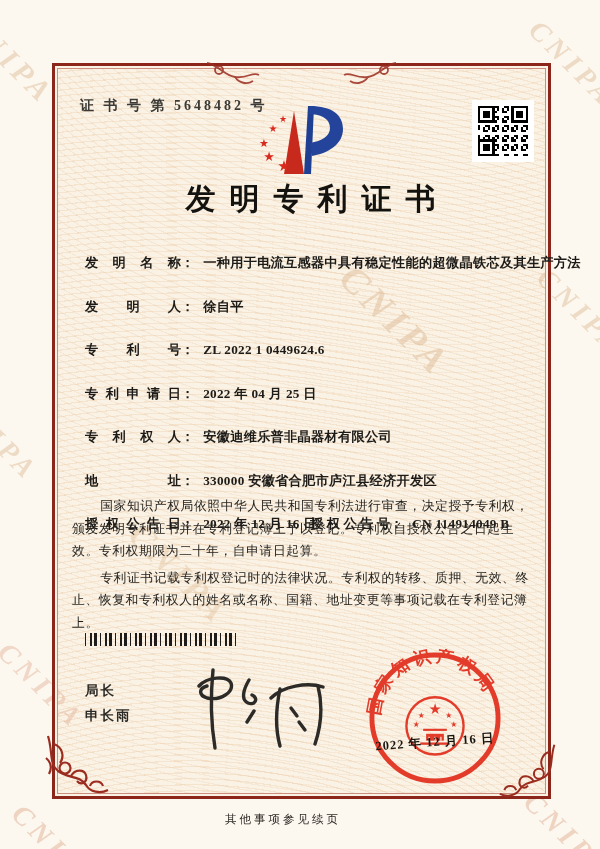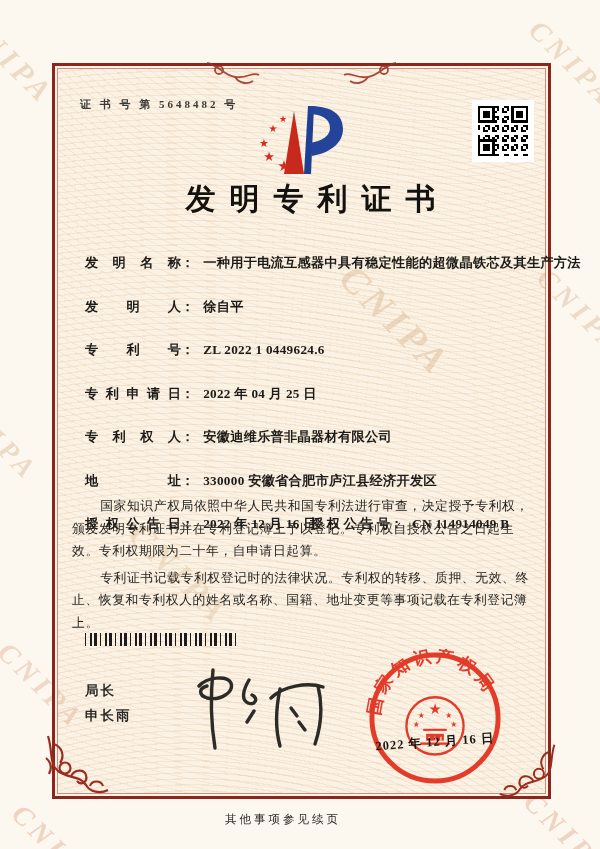--- a/index.html
+++ b/index.html
@@ -26,21 +26,21 @@
       repeating-radial-gradient(circle at 28% 165%, rgba(221,165,110,0.18) 0 1.2px, rgba(255,255,255,0) 1.2px 6px),
       repeating-radial-gradient(circle at 78% -55%, rgba(221,165,110,0.13) 0 1.2px, rgba(255,255,255,0) 1.2px 7px),
       #faf2e4;}
   .frame-border{position:absolute;left:52px;top:63px;width:493px;height:730px;z-index:2;
     border:3px solid #8c261a;
     box-shadow:inset 0 0 0 2px #faf2e4, inset 0 0 0 3px #cd8e80;pointer-events:none;}
 
   .orn{position:absolute;z-index:3;}
 
   
-  .cert-no{position:absolute;left:80px;top:97px;z-index:3;font-size:11px;font-weight:600;
+  .cert-no{position:absolute;left:80px;top:97px;z-index:3;font-size:14px;font-weight:600;
     letter-spacing:3px;color:#3c3a36;}
   .logo{position:absolute;left:250px;top:98px;width:100px;height:80px;z-index:3;}
   .qr{position:absolute;left:472px;top:100px;width:62px;height:62px;background:#fff;z-index:3;
       display:flex;align-items:center;justify-content:center;}
   .title{position:absolute;left:52px;top:179px;width:499px;z-index:3;text-align:center;
     font-size:30px;font-weight:700;color:#14120f;letter-spacing:14px;padding-left:32px;box-sizing:border-box;}
 
   
   .fields{position:absolute;left:85px;top:254px;width:450px;z-index:3;}
   .f-row{position:relative;height:18px;margin-bottom:25.5px;font-size:13.2px;color:#1d1b18;white-space:nowrap;}

